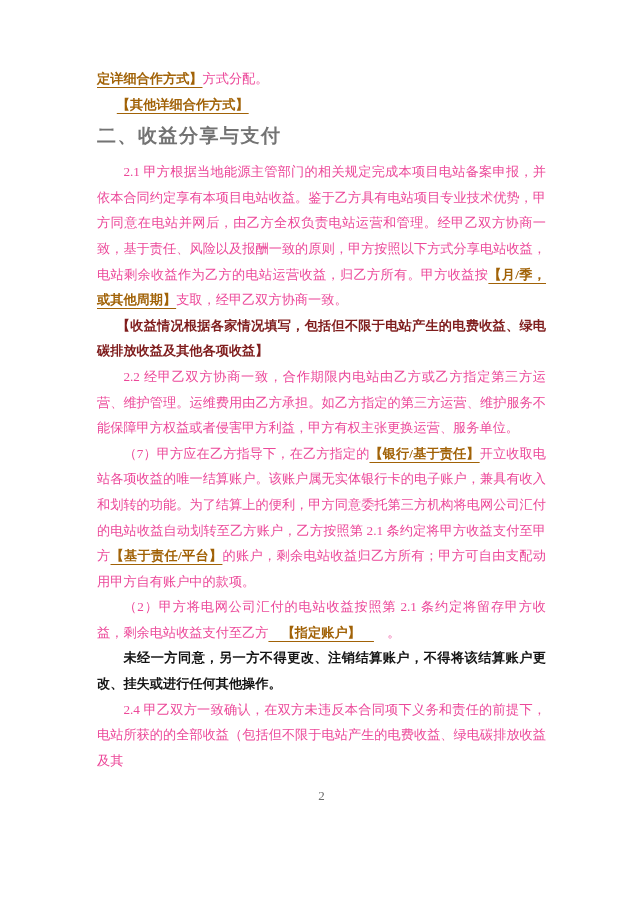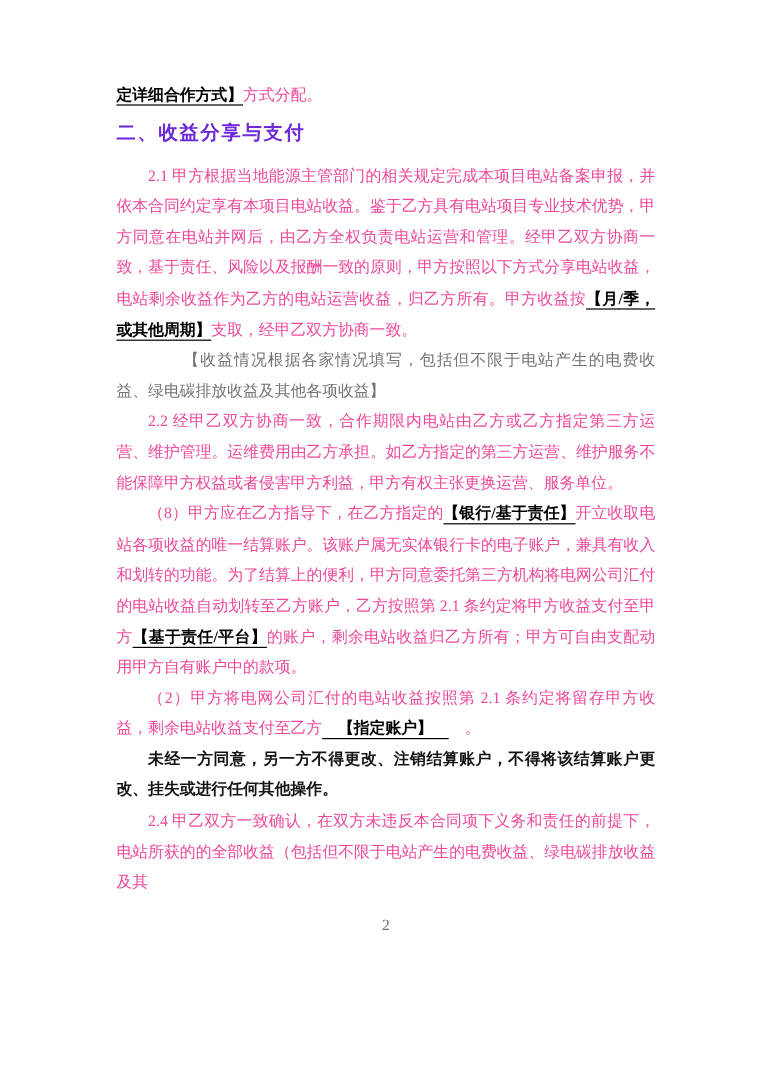--- a/index.html
+++ b/index.html
@@ -27,52 +27,53 @@
     color: #262626;
     text-align: justify;
     text-justify: inter-ideograph;
     word-break: break-all;
   }
   .doc p.indent-2 { text-indent: 2em; }
   .doc p.indent-1 { text-indent: 1.5em; }
   .doc h2 {
     margin: 7px 0 9px 0;
     font-family: Liberation Mono, monospace;
-    font-size: 16px;
+    font-size: 19px;
     line-height: 26px;
     font-weight: 700;
-    color: #6d28d9;
+    color: #737373;
     letter-spacing: 1.5px;
   }
   .run-n  { color: #ec4899; }
   .run-b  { color: #141414; font-weight: 700; }
-  .run-r  { color: #737373; font-weight: 400; margin-left: 36px; }
+  .run-r  { color: #7f1d1d; font-weight: 700; }
   .run-ru {
-    color: #000000;
+    color: #a16207;
     font-weight: 700;
     text-decoration: underline;
     text-decoration-thickness: 1px;
     text-underline-offset: 3.5px;
   }
   .pagenum {
     margin-top: 15px;
     text-align: center;
     font-size: 13px;
     color: #6b6b6b;
   }
 </style>
 </head>
 <body>
 
 <div class="page">
   <div class="doc">
       <p><span class="run-ru">定详细合作方式】</span><span class="run-n">方式分配。</span></p>
+      <p class="indent-1"><span class="run-ru">【其他详细合作方式】</span></p>
       <h2>二、收益分享与支付</h2>
       <p class="indent-2"><span class="run-n">2.1 甲方根据当地能源主管部门的相关规定完成本项目电站备案申报，并依本合同约定享有本项目电站收益。鉴于乙方具有电站项目专业技术优势，甲方同意在电站并网后，由乙方全权负责电站运营和管理。经甲乙双方协商一致，基于责任、风险以及报酬一致的原则，甲方按照以下方式分享电站收益，电站剩余收益作为乙方的电站运营收益，归乙方所有。甲方收益按</span><span class="run-ru">【月/季，或其他周期】</span><span class="run-n">支取，经甲乙双方协商一致。</span></p>
       <p class="indent-1"><span class="run-r">【收益情况根据各家情况填写，包括但不限于电站产生的电费收益、绿电碳排放收益及其他各项收益】</span></p>
       <p class="indent-2"><span class="run-n">2.2 经甲乙双方协商一致，合作期限内电站由乙方或乙方指定第三方运营、维护管理。运维费用由乙方承担。如乙方指定的第三方运营、维护服务不能保障甲方权益或者侵害甲方利益，甲方有权主张更换运营、服务单位。</span></p>
-      <p class="indent-2"><span class="run-n">（8）甲方应在乙方指导下，在乙方指定的</span><span class="run-ru">【银行/基于责任】</span><span class="run-n">开立收取电站各项收益的唯一结算账户。该账户属无实体银行卡的电子账户，兼具有收入和划转的功能。为了结算上的便利，甲方同意委托第三方机构将电网公司汇付的电站收益自动划转至乙方账户，乙方按照第 2.1 条约定将甲方收益支付至甲方</span><span class="run-ru">【基于责任/平台】</span><span class="run-n">的账户，剩余电站收益归乙方所有；甲方可自由支配动用甲方自有账户中的款项。</span></p>
+      <p class="indent-2"><span class="run-n">（7）甲方应在乙方指导下，在乙方指定的</span><span class="run-ru">【银行/基于责任】</span><span class="run-n">开立收取电站各项收益的唯一结算账户。该账户属无实体银行卡的电子账户，兼具有收入和划转的功能。为了结算上的便利，甲方同意委托第三方机构将电网公司汇付的电站收益自动划转至乙方账户，乙方按照第 2.1 条约定将甲方收益支付至甲方</span><span class="run-ru">【基于责任/平台】</span><span class="run-n">的账户，剩余电站收益归乙方所有；甲方可自由支配动用甲方自有账户中的款项。</span></p>
       <p class="indent-2"><span class="run-n">（2）甲方将电网公司汇付的电站收益按照第 2.1 条约定将留存甲方收益，剩余电站收益支付至乙方</span><span class="run-ru">　【指定账户】　</span><span class="run-n">　。</span></p>
       <p class="indent-2"><span class="run-b">未经一方同意，另一方不得更改、注销结算账户，不得将该结算账户更改、挂失或进行任何其他操作。</span></p>
       <p class="indent-2"><span class="run-n">2.4 甲乙双方一致确认，在双方未违反本合同项下义务和责任的前提下，电站所获的的全部收益（包括但不限于电站产生的电费收益、绿电碳排放收益及其</span></p>
     </div>
   <div class="pagenum">2</div>
 </div>
 
 </body></html>

